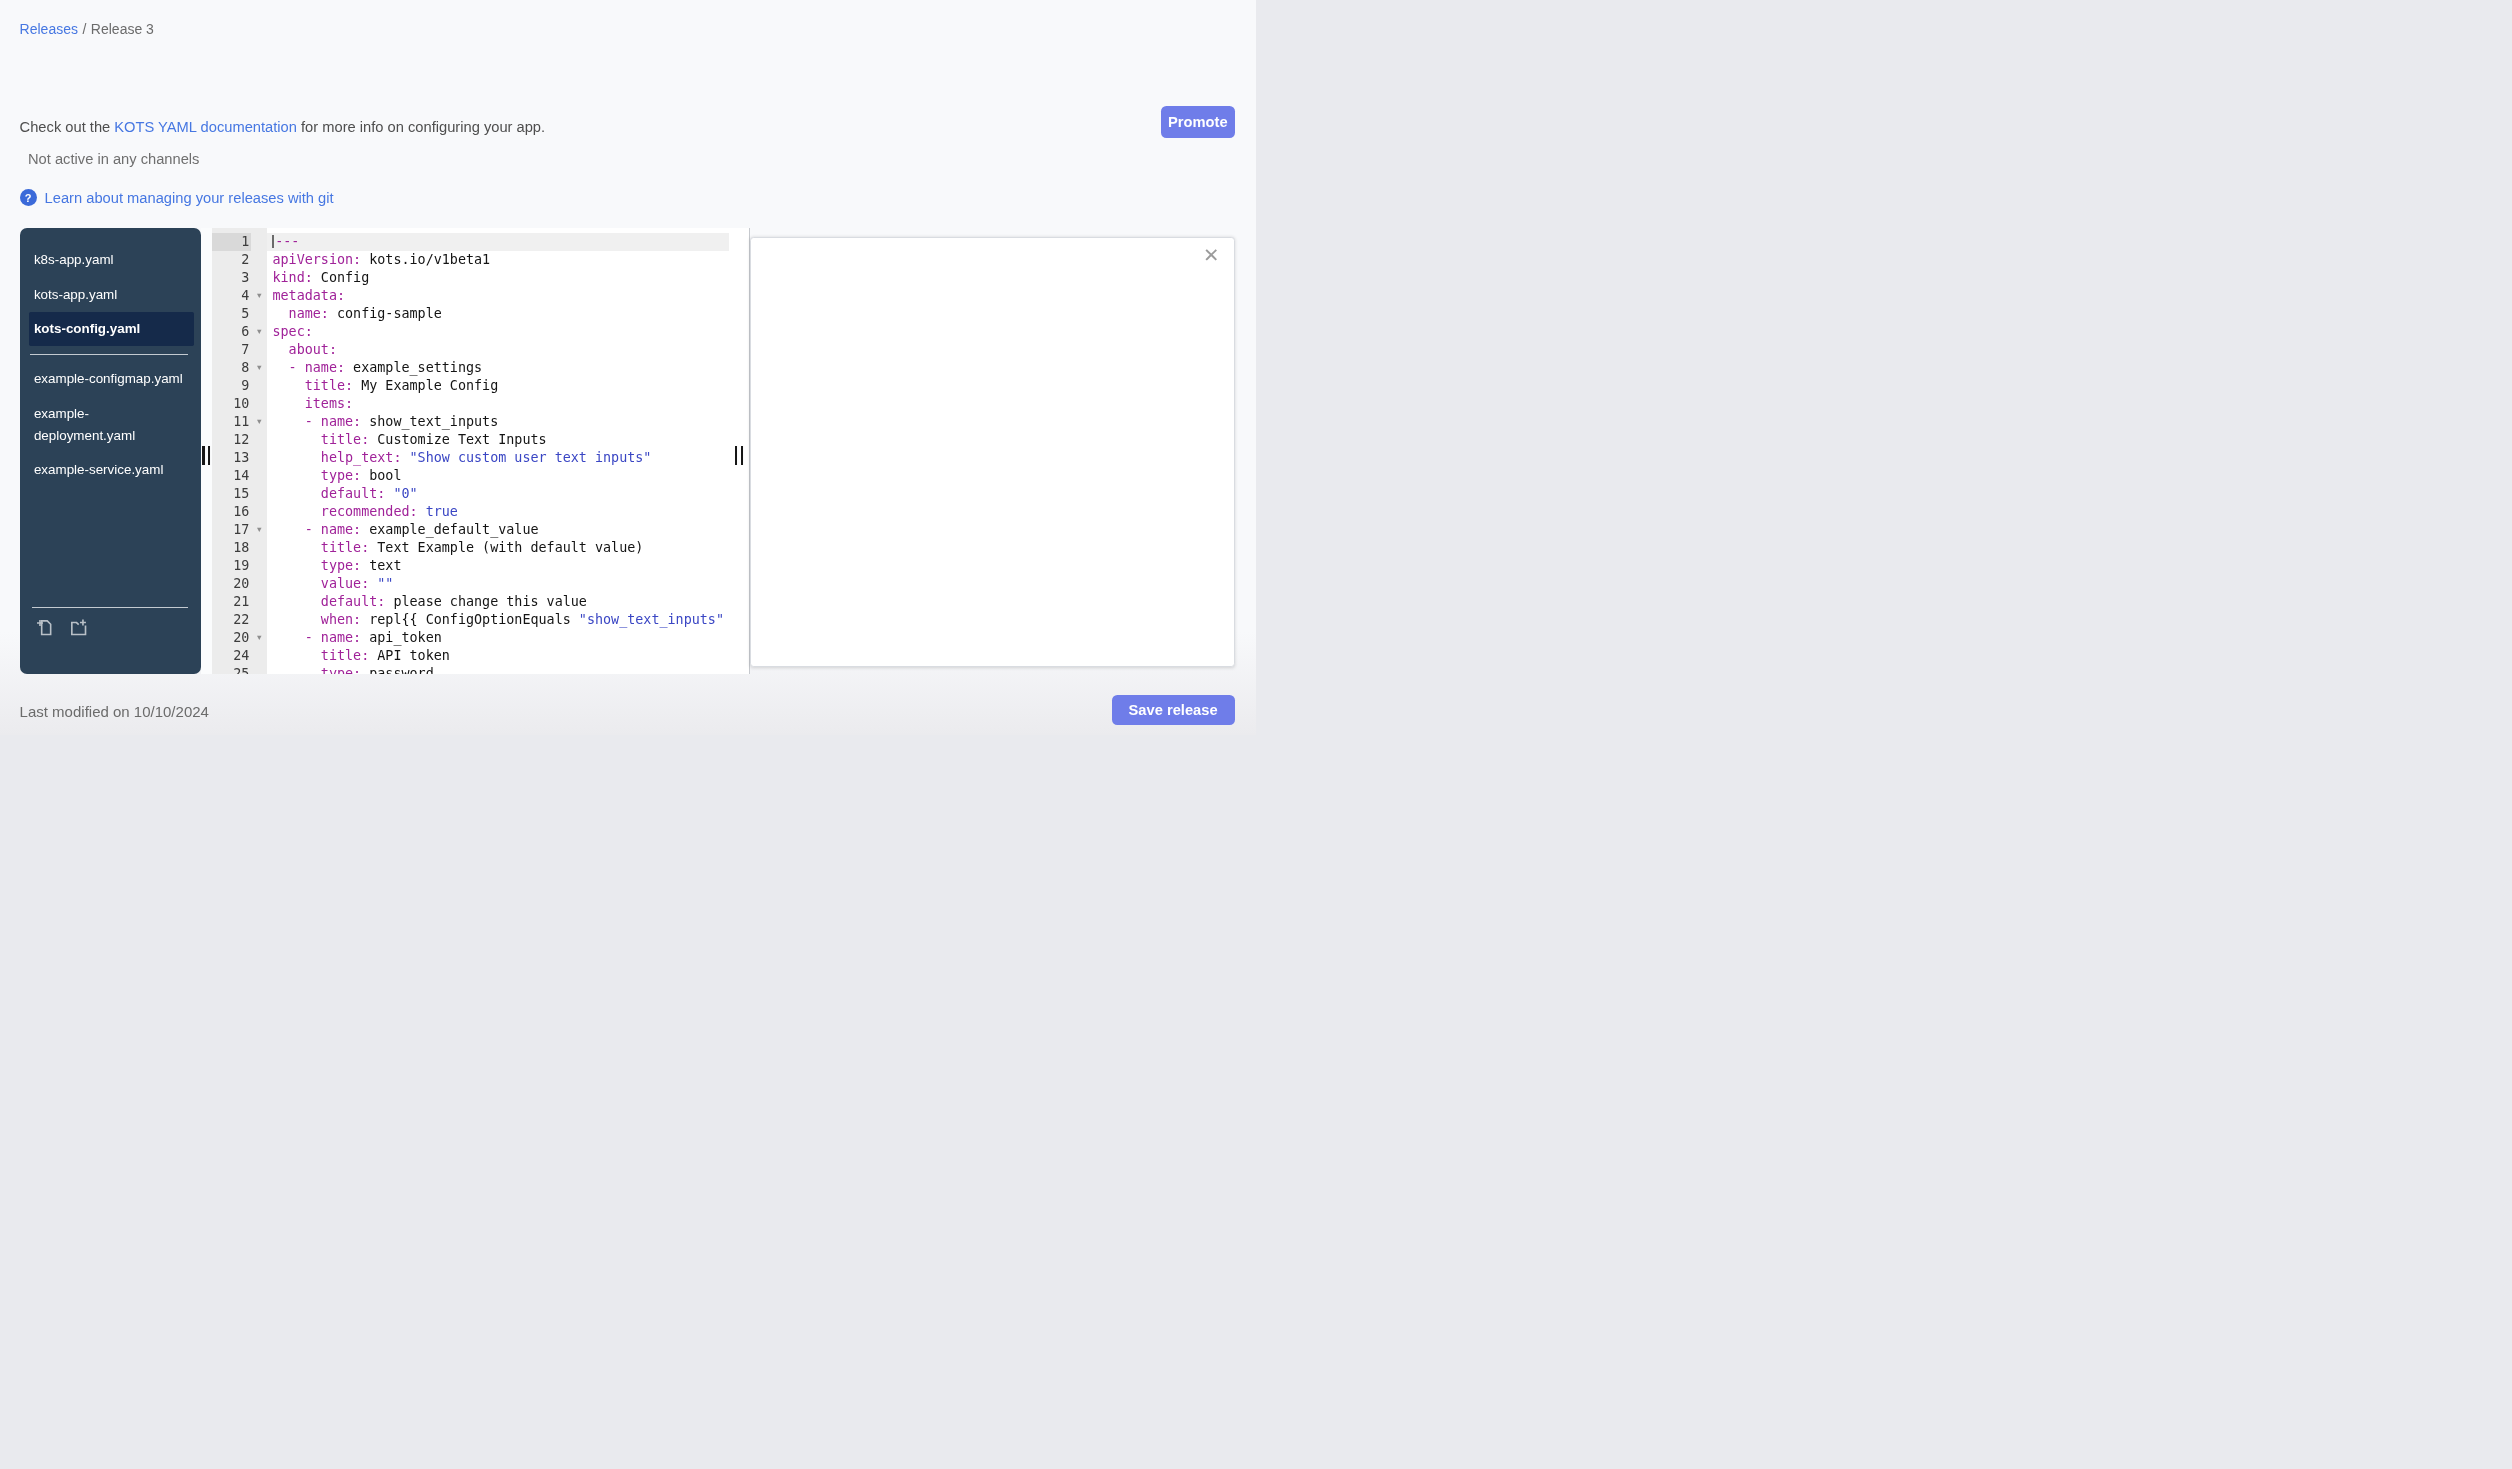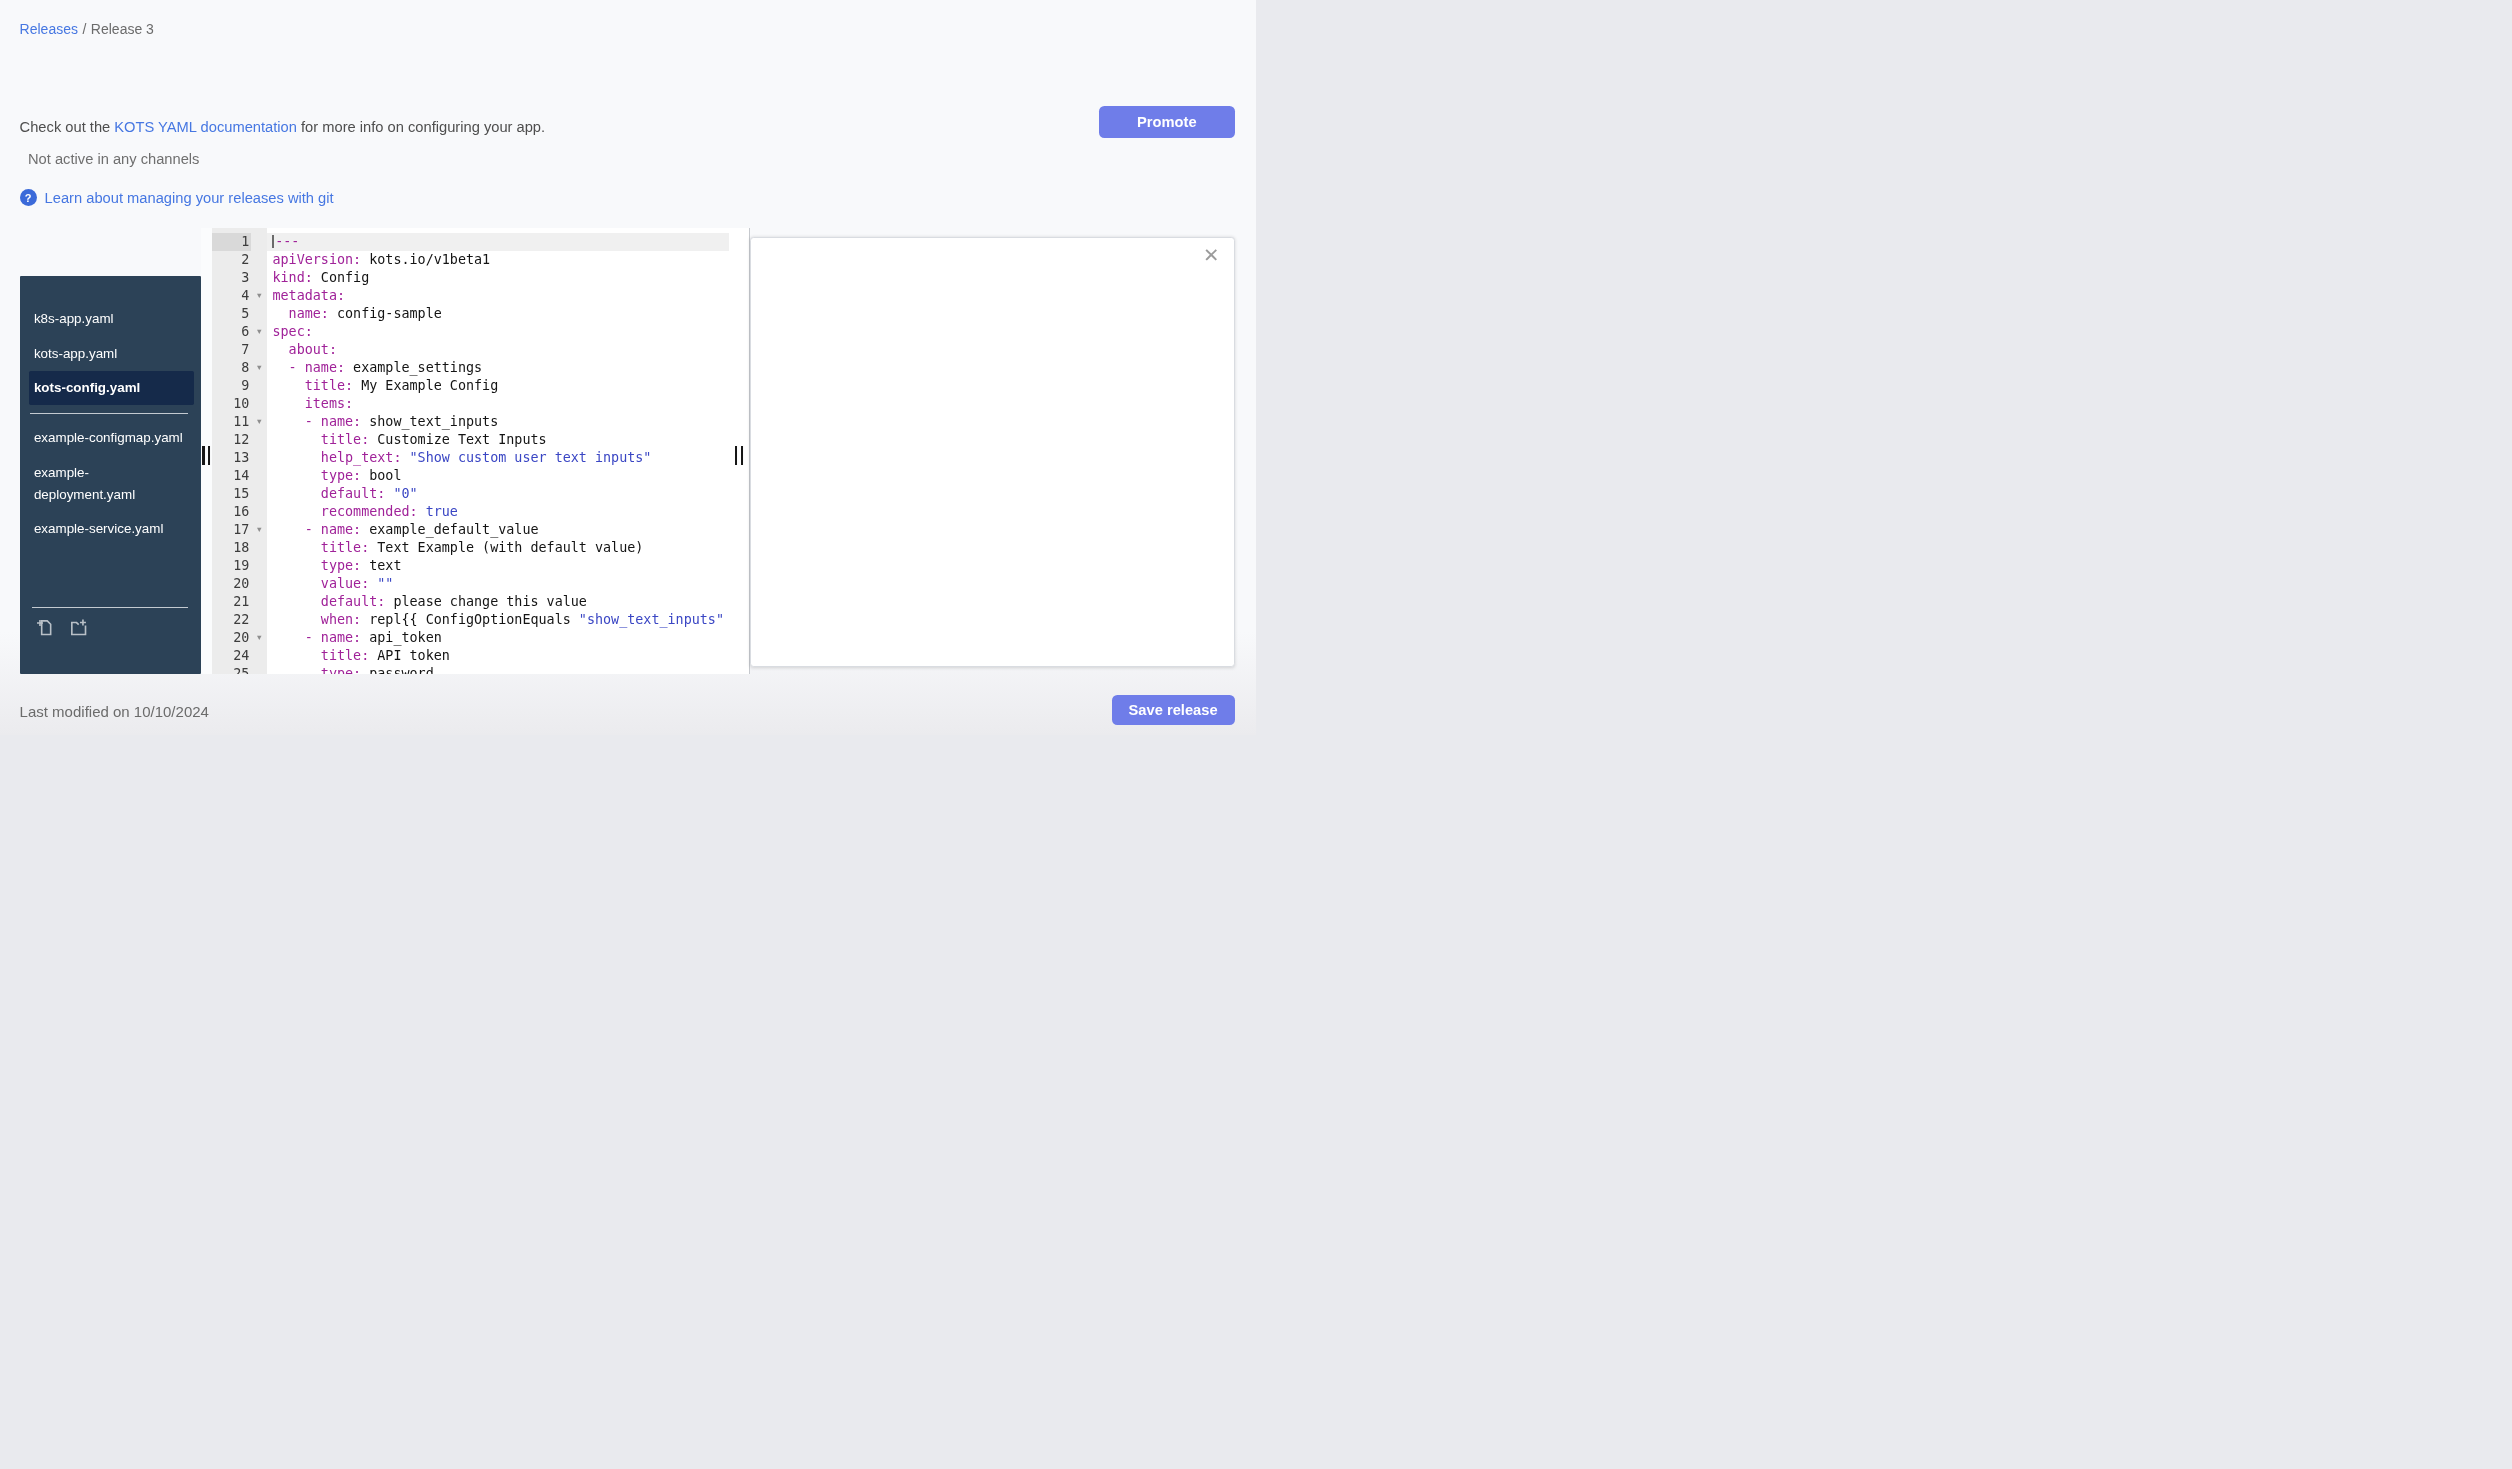--- a/index.html
+++ b/index.html
@@ -22,28 +22,28 @@
   .created{margin-left:17px;font-size:14px;color:#a1a1a1;}
   .doc-line{position:absolute;left:19.6px;top:119px;font-size:14.7px;color:#4e4e4e;}
   .channel-status{position:absolute;left:28px;top:151px;font-size:14.7px;color:#6f6f6f;}
   .git-row{position:absolute;left:19.6px;top:189px;display:flex;align-items:center;gap:8px;}
   .git-row .qmark{width:17px;height:17px;border-radius:50%;background:#3b6ad9;color:#fff;
     font-size:11px;font-weight:700;display:flex;align-items:center;justify-content:center;}
   .git-row a{font-size:14.7px;}
   .btn{display:inline-flex;align-items:center;justify-content:center;background:var(--accent);
        color:#fff;font-weight:700;border:none;border-radius:5.3px;cursor:pointer;
        font-family:"Liberation Sans",sans-serif;}
-  .promote-btn{position:absolute;right:21.4px;top:106px;height:32px;padding:0 38px;font-size:14.7px;}
+  .promote-btn{position:absolute;right:21.4px;top:106px;height:32px;padding:0 7px;font-size:14.7px;}
 
   
   .main{position:absolute;left:19.6px;top:228px;width:1215px;height:446px;display:flex;}
 
   
-  .sidebar{position:relative;width:181px;background:var(--sidebar);border-radius:1px;
-           padding-top:26px;flex:none;overflow:hidden;margin-top:48px;}
+  .sidebar{position:relative;width:181px;background:var(--sidebar);border-radius:7px;
+           padding-top:15px;flex:none;overflow:hidden;}
   .file-item{margin:0 4.5px;padding:6.2px 5.3px 6.2px 5.3px;margin-left:9px;margin-right:7.1px;
              font-size:13.4px;line-height:22px;color:#fff;border-radius:1.8px;cursor:pointer;}
   .file-item.selected{background:var(--sidebar-sel);font-weight:700;}
   .file-divider{border-top:0.9px solid #c4cad1;margin:8px 12.5px 7.1px 10.7px;}
   .tree-actions{position:absolute;left:0;right:0;bottom:34px;border-top:0.9px solid #c4cad1;
                 margin:0 12.5px;padding:9px 0 0 1.8px;display:flex;gap:13.4px;}
   .tree-actions svg{cursor:pointer;}
 
   
   .strip{flex:none;position:relative;background:#fbfcfd;}

